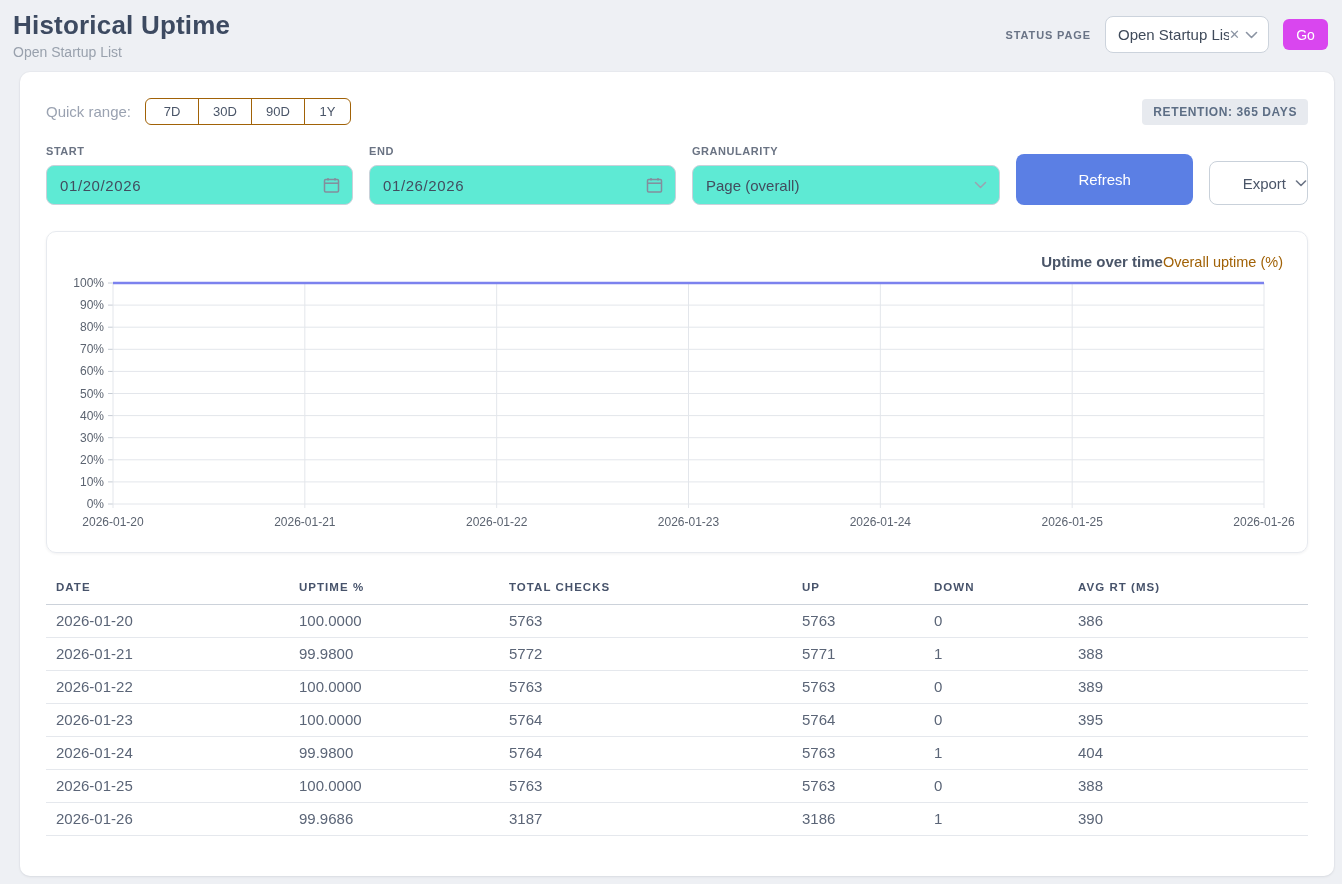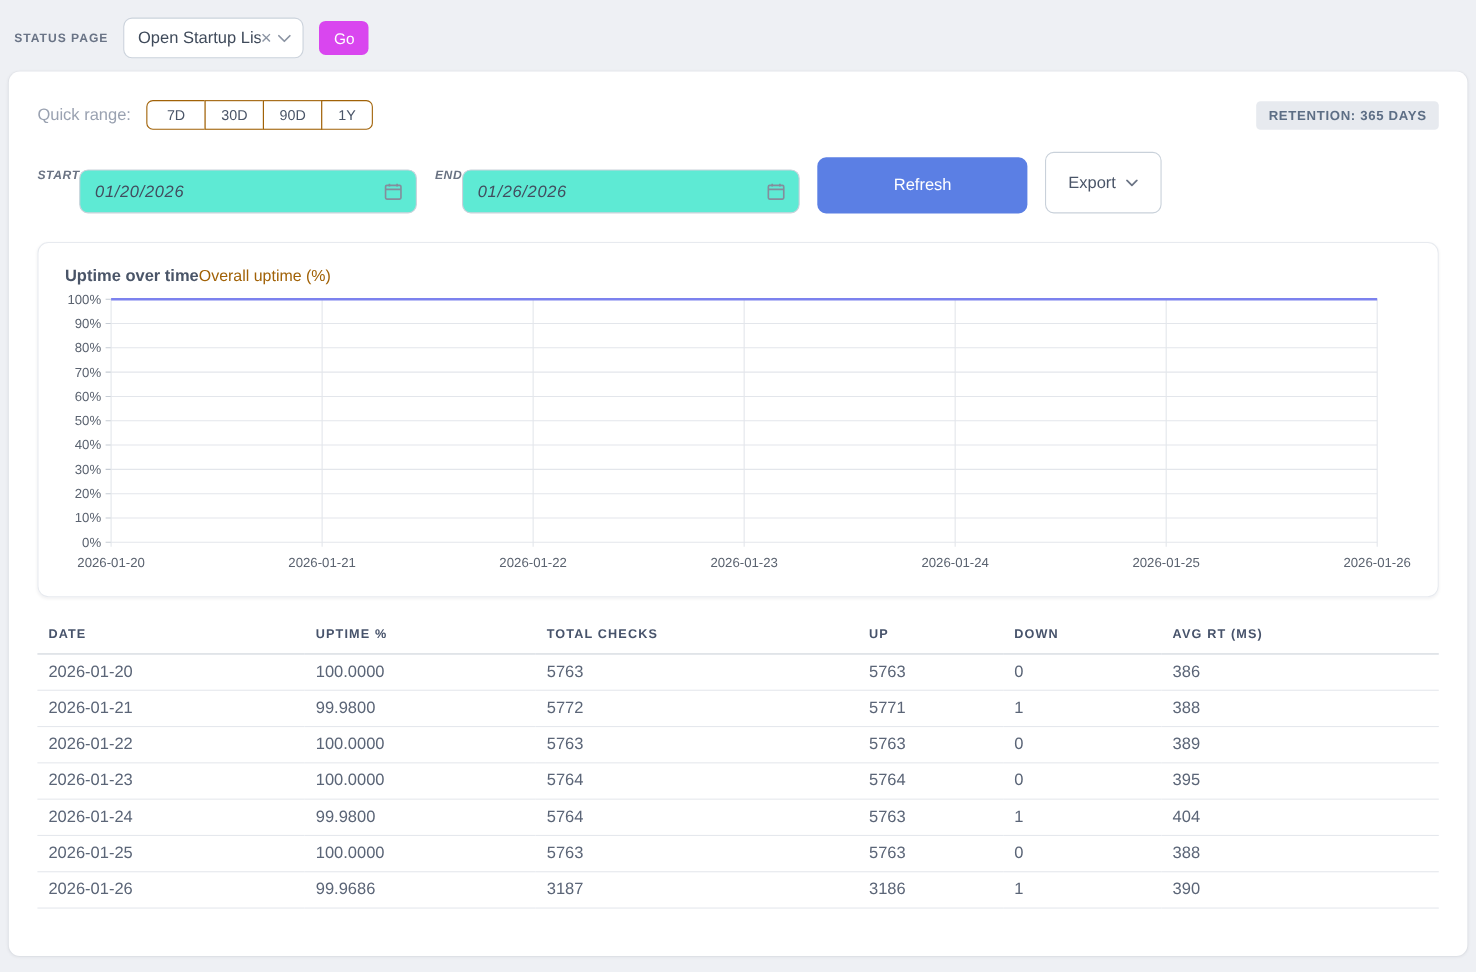--- a/index.html
+++ b/index.html
@@ -24,21 +24,21 @@
     display:flex; align-items:center; padding:0 10px 0 12px; cursor:pointer;
   }
   .status-select .value { font-size:15px; color:#3f4a5a; flex:1; white-space:nowrap; overflow:hidden; }
   .clear-x { font-size:13px; color:#8b94a3; margin:0 5px 0 0; cursor:pointer; }
   .go-btn {
     width:45px; height:31px; border:none; border-radius:6px; background:#d946ef;
     color:#fff; font-size:14px; font-family:inherit; cursor:pointer;
   }
   
   .main-panel {
-    margin:6px 8px 0 8px; background:#fff; border-radius:10px;
+    margin:6px 8px 0 20px; background:#fff; border-radius:10px;
     box-shadow:0 1px 3px rgba(16,24,40,.07), 0 0 0 1px rgba(16,24,40,.02);
     padding:26px 26px 36px 26px; height:804px;
   }
   
   .row-quick { display:flex; align-items:center; }
   .quick-label { font-size:15px; color:#9aa2b1; margin-right:14px; }
   .seg-group { display:flex; }
   .seg-btn {
     background:#fff; border:1px solid #a16207; margin-left:-1px;
     font-family:inherit; font-size:13px; color:#4a5568;
@@ -46,49 +46,49 @@
   }
   .seg-btn:first-child { border-radius:6px 0 0 6px; margin-left:0; }
   .seg-btn:last-child { border-radius:0 6px 6px 0; width:47px; }
   .spacer { flex:1; }
   .retention-badge {
     background:#e7eaef; color:#5d6e85; font-size:12px; font-weight:700;
     letter-spacing:.05em; padding:6px 11px; border-radius:4px;
   }
   
   .row-fields { display:flex; align-items:flex-end; margin-top:20px; gap:16px; }
-  .field { display:flex; flex-direction:row;font-style:italic; }
+  .field { display:flex; flex-direction:column; }
   .field-label {
     font-size:11px; font-weight:700; letter-spacing:.05em; color:#68718121;
     color:#6a7383; margin-bottom:8px;
   }
   .input-box {
     height:40px; border:1px solid #c9d1da; border-radius:8px; background:#5eead4;
     display:flex; align-items:center; justify-content:space-between;
     padding:0 12px 0 13px; cursor:pointer;
   }
   .input-box .value { font-size:15px; color:#424d5f; letter-spacing:.6px; }
   .w-date { width:307px; }
   .w-gran { width:308px; }
   .refresh-btn {
     width:191px; height:51px; border:none; border-radius:8px; background:#5b7fe4;
     color:#fff; font-size:15px; font-family:inherit; cursor:pointer;
   }
   .export-btn {
-    width:106px; height:56px; border:1px solid #c9d1da; border-radius:8px; background:#fff;
+    width:106px; height:44px; border:1px solid #c9d1da; border-radius:8px; background:#fff;
     color:#4a5568; font-size:15px; font-family:inherit; cursor:pointer;
-    display:flex; align-items:center; justify-content:center; gap:9px;
+    display:flex; align-items:center; justify-content:flex-end; gap:9px;
   }
   .icon-svg { display:block; }
   
   .chart-card {
     margin-top:26px; border:1px solid #e7eaef; border-radius:10px;
     box-shadow:0 1px 3px rgba(16,24,40,.06); padding:21px 24px 10px 24px;
   }
-  .chart-head { display:flex; justify-content:flex-start; align-items:center; }
+  .chart-head { display:flex; justify-content:flex-end; align-items:center; }
   .chart-title { font-size:15px; font-weight:700; color:#4a5568; }
   .chart-legend { font-size:14.5px; color:#a16207; }
   .chart-svg-wrap { margin-top:2px; }
   
   .uptime-table { width:100%; border-collapse:collapse; margin-top:18px; table-layout:fixed; }
   .uptime-table th {
     text-align:left; font-size:11.5px; font-weight:700; letter-spacing:.09em;
     color:#47536b; padding:10px 10px 11px 10px; border-bottom:1px solid #ccd2da;
     white-space:nowrap;
   }
@@ -96,20 +96,24 @@
     font-size:15px; color:#5b6577; padding:7px 10px 8px 10px;
     border-bottom:1px solid #e5e8ed; white-space:nowrap;
   }
   col.c1{width:243px} col.c2{width:210px} col.c3{width:293px}
   col.c4{width:132px} col.c5{width:144px} col.c6{width:auto}
 </style>
 </head>
 <body>
 
 <div class="top-header">
+  <div>
+    <div class="page-title">Historical Uptime</div>
+    <div class="page-subtitle">Open Startup List</div>
+  </div>
   <div class="header-right">
     <span class="status-page-label">STATUS PAGE</span>
     <div class="status-select">
       <span class="value">Open Startup List</span>
       <span class="clear-x">✕</span>
       <svg class="icon-svg" width="13" height="8" viewBox="0 0 13 8">
           <polyline points="1.5,1.5 6.5,6.5 11.5,1.5" fill="none" stroke="#8b94a3" stroke-width="1.6" stroke-linecap="round" stroke-linejoin="round"></polyline>
         </svg>
     </div>
     <button class="go-btn">Go</button>
@@ -145,20 +149,29 @@
     </div>
     <div class="field">
       <span class="field-label">END</span>
       <div class="input-box w-date">
         <span class="value">01/26/2026</span>
         <svg class="icon-svg" width="17" height="17" viewBox="0 0 17 17">
             <rect x="1.5" y="2.5" width="14" height="12.5" rx="1.2" fill="none" stroke="#848d9c" stroke-width="1.5"></rect>
             <line x1="1.5" y1="6.2" x2="15.5" y2="6.2" stroke="#848d9c" stroke-width="1.5"></line>
             <line x1="5" y1="1" x2="5" y2="3.6" stroke="#848d9c" stroke-width="1.5"></line>
             <line x1="12" y1="1" x2="12" y2="3.6" stroke="#848d9c" stroke-width="1.5"></line>
+          </svg>
+      </div>
+    </div>
+    <div class="field">
+      <span class="field-label">GRANULARITY</span>
+      <div class="input-box w-gran">
+        <span class="value" style="letter-spacing:0">Page (overall)</span>
+        <svg class="icon-svg" width="13" height="8" viewBox="0 0 13 8">
+            <polyline points="1.5,1.5 6.5,6.5 11.5,1.5" fill="none" stroke="#9aa3b0" stroke-width="1.5" stroke-linecap="round" stroke-linejoin="round"></polyline>
           </svg>
       </div>
     </div>
     <button class="refresh-btn">Refresh</button>
     <button class="export-btn">
       <span>Export</span>
       <svg class="icon-svg" width="12" height="7" viewBox="0 0 12 7">
           <polyline points="1.5,1 6,5.5 10.5,1" fill="none" stroke="#6b7485" stroke-width="1.6" stroke-linecap="round" stroke-linejoin="round"></polyline>
         </svg>
     </button>

